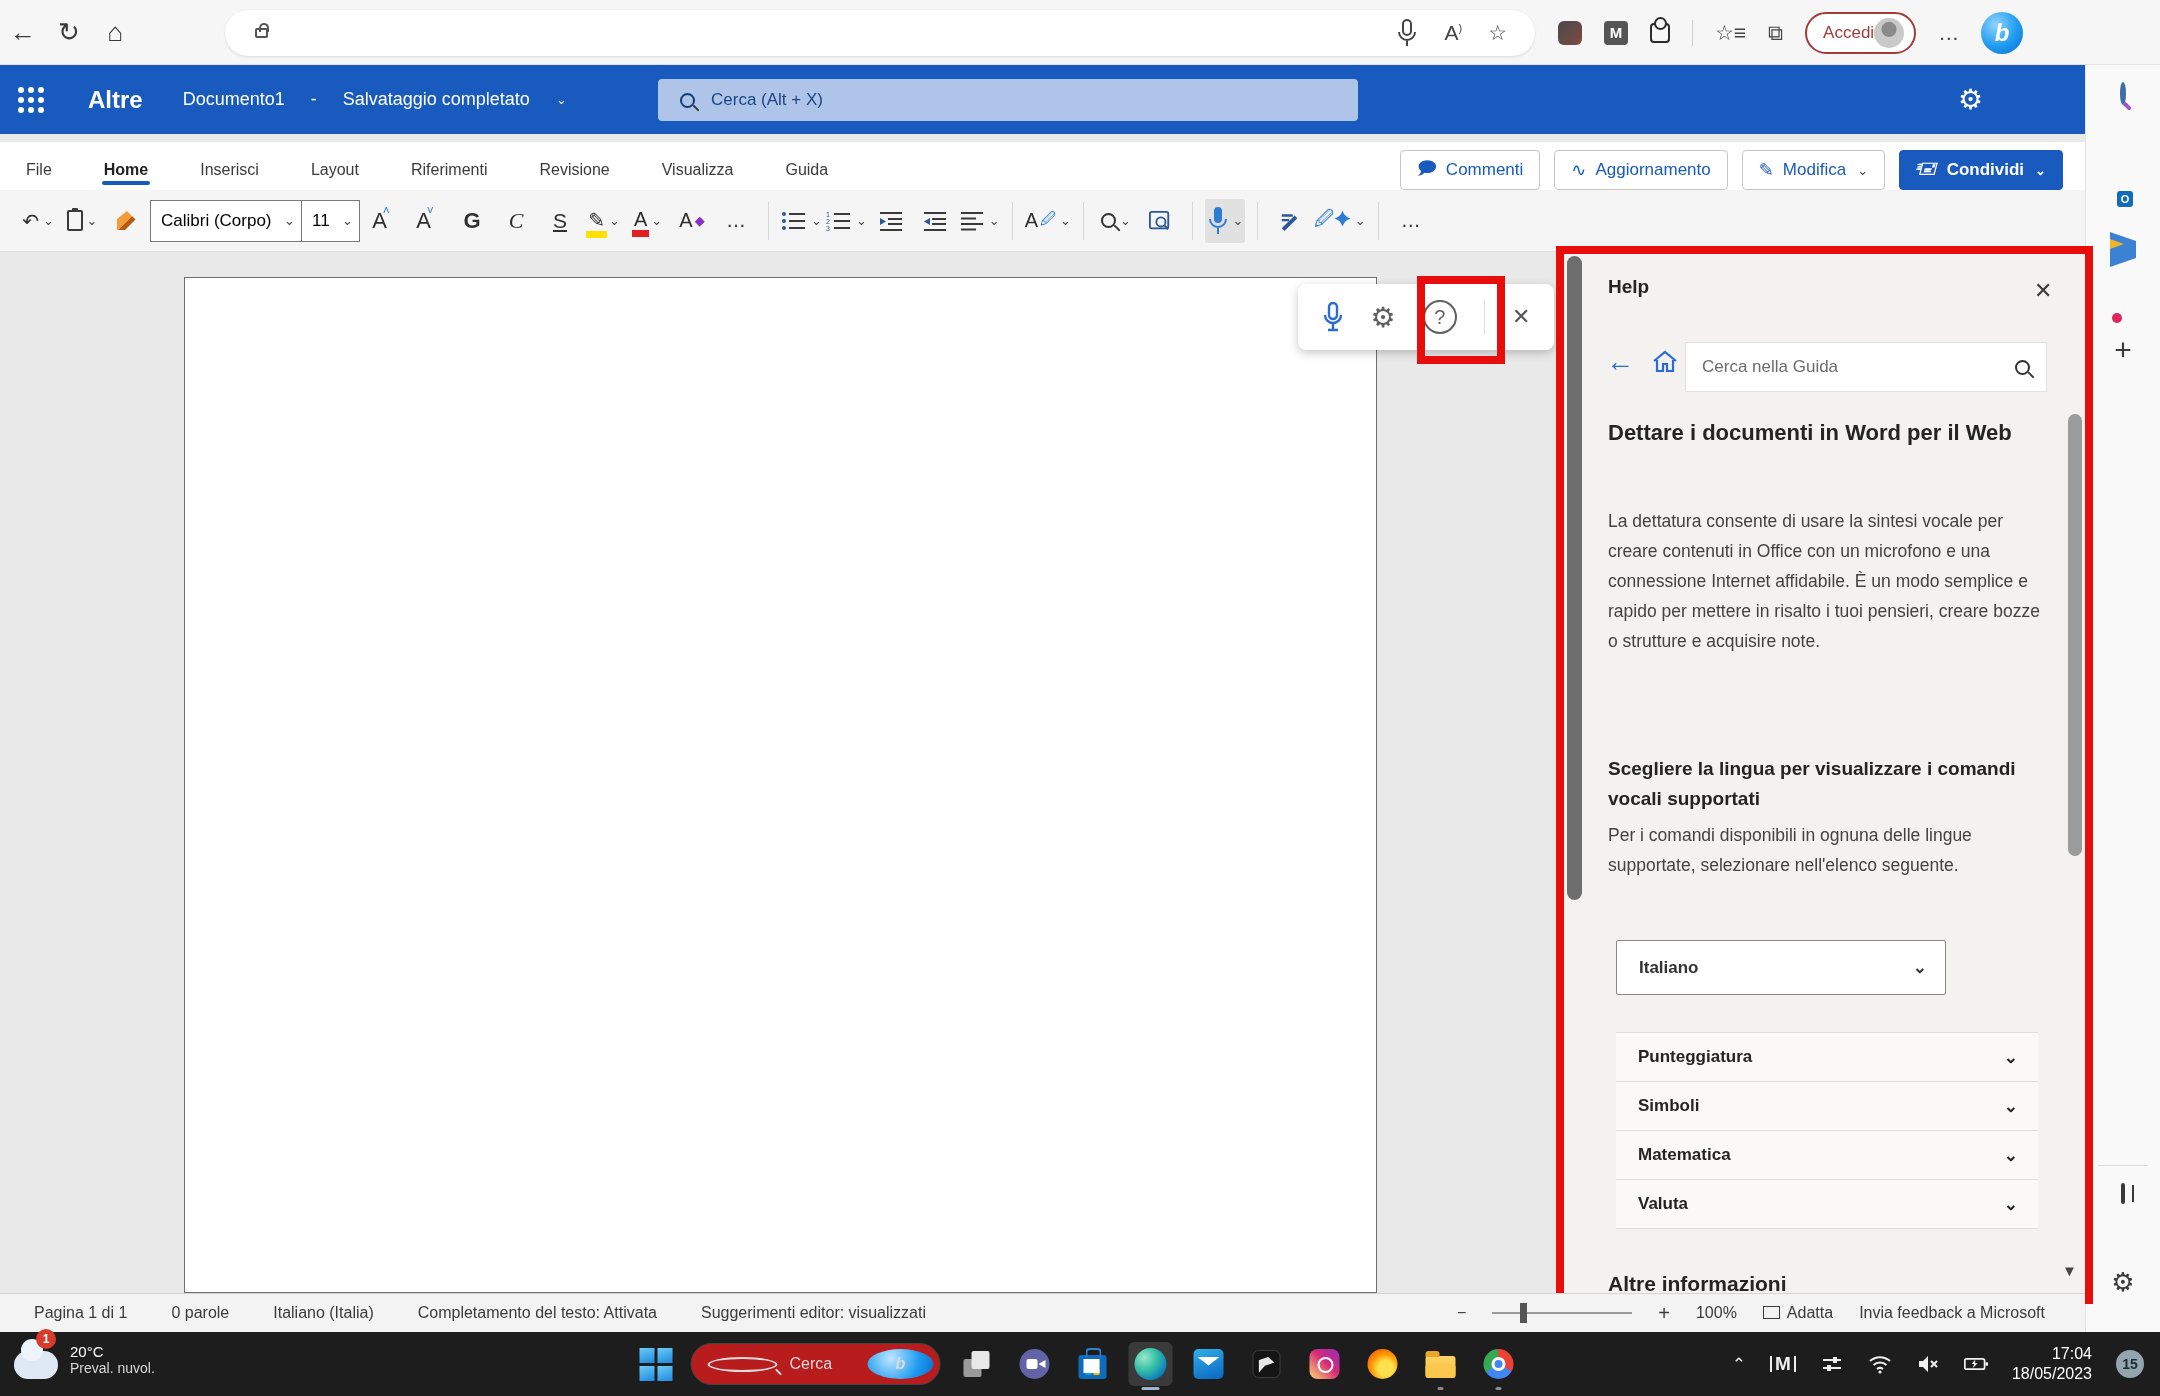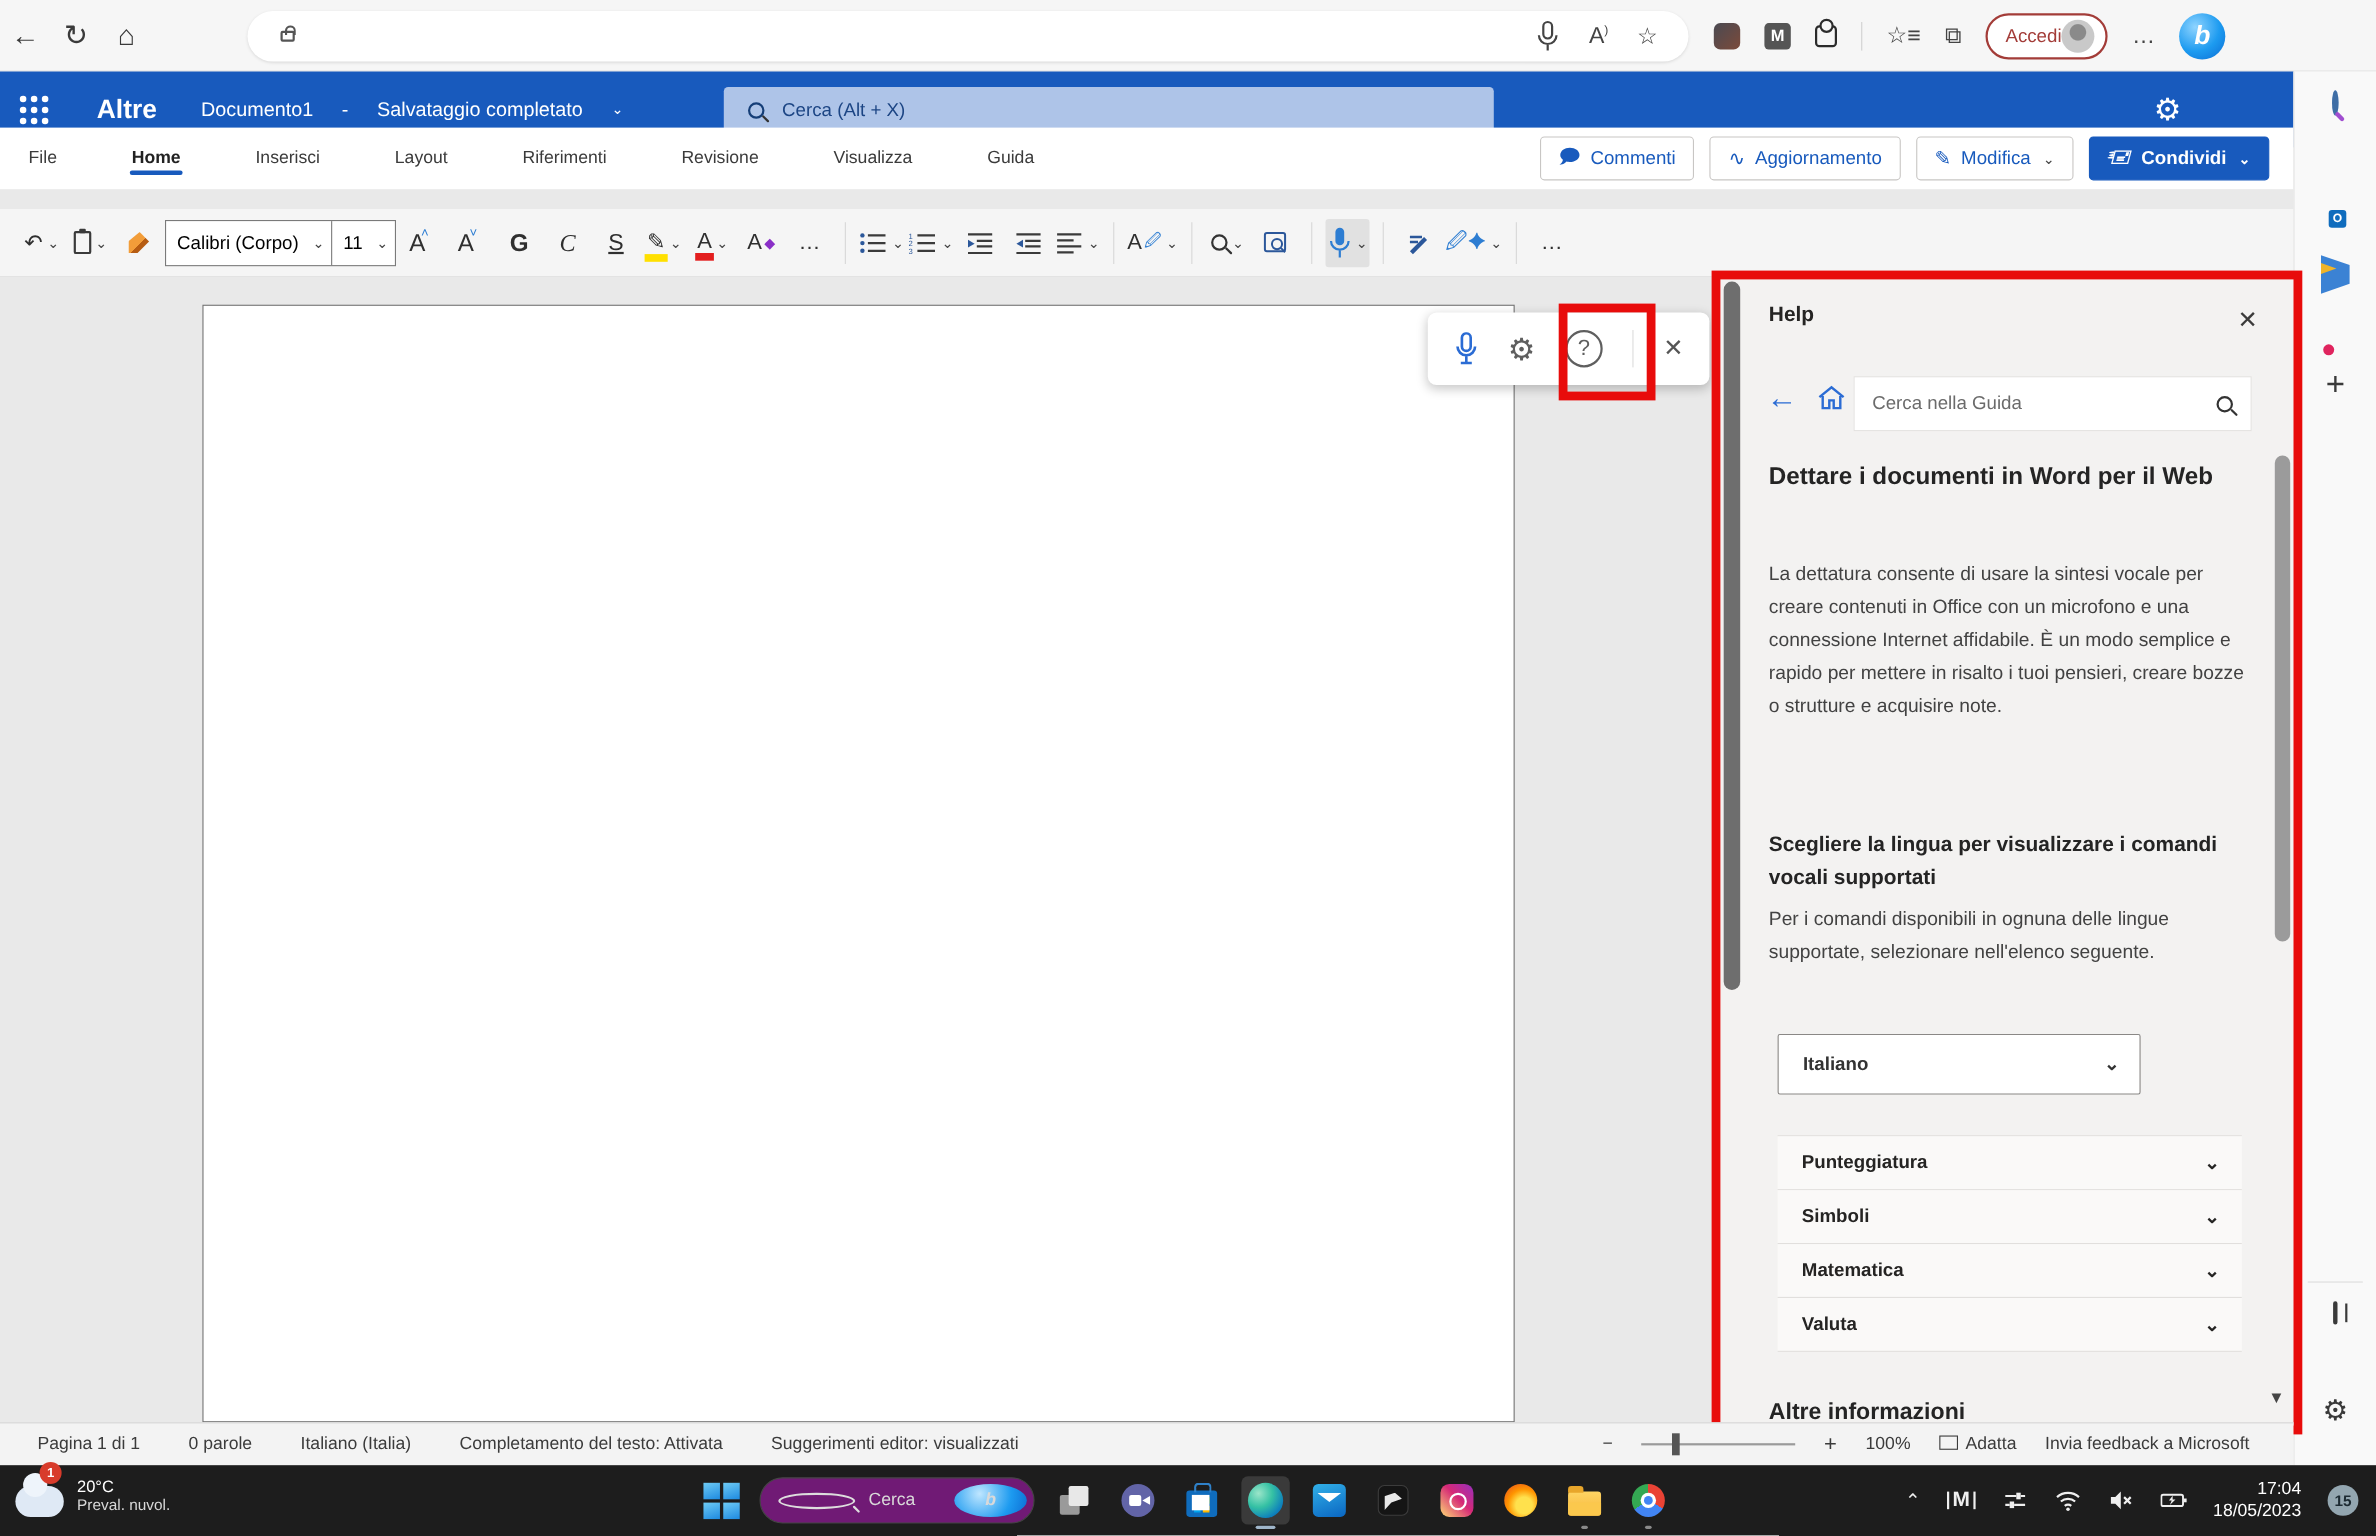--- a/index.html
+++ b/index.html
@@ -34,21 +34,21 @@
   .app-name { font-size:24px; font-weight:bold; margin:0 40px 0 28px; }
   .doc-title { font-size:18px; display:flex; gap:26px; align-items:center; cursor:pointer; }
   .hdr-search { position:absolute; left:658px; top:14px; width:700px; height:42px; background:#aec4e8; border-radius:4px; display:flex; align-items:center; padding-left:22px; gap:16px; cursor:text; }
   .hdr-search .mag { border-color:#153e77; }
   .hdr-search span { color:#1c4584; font-size:17px; }
   .hdr-gear { position:absolute; left:1958px; top:18px; font-size:28px; color:#fff; cursor:pointer; }
   .mag { width:15px; height:15px; border:2px solid #333; border-radius:50%; position:relative; display:inline-block; }
   .mag::after { content:""; position:absolute; width:8px; height:2px; background:#333; transform:rotate(45deg); right:-7px; bottom:-3px; border-radius:2px; }
 
   
-  .ribbon-row { position:absolute; left:0; top:116px; width:2085px; height:56px; background:#fff; display:flex; align-items:center;gap:16px; }
+  .ribbon-row { position:absolute; left:0; top:142px; width:2085px; height:56px; background:#fff; display:flex; align-items:center; }
   .rtab { font-size:16px; color:#3b3b3b; margin:0 24px; padding:14px 2px; cursor:pointer; position:relative; }
   .rtab.active { font-weight:bold; color:#185abd; color:#222; }
   .rtab.active::after { content:""; position:absolute; left:0; right:0; bottom:8px; height:4px; border-radius:2px; background:#185abd; }
   .ribbon-actions { position:absolute; right:22px; top:8px; display:flex; gap:14px; align-items:center; }
   .act-btn { display:flex; align-items:center; gap:9px; border:1px solid #c8c6c4; background:#fff; border-radius:4px; height:40px; padding:0 16px; color:#185abd; font-size:17px; cursor:pointer; }
   .act-btn.primary { background:#185abd; color:#fff; border-color:#185abd; font-weight:bold; }
   .blue-glyph { color:#185abd; font-size:18px; }
 
   
   .toolbar { position:absolute; left:0; top:190px; width:2085px; height:62px; background:#f5f5f5; border-bottom:1px solid #e1e1e1; display:flex; align-items:center; padding-left:18px; gap:4px; }
@@ -144,21 +144,21 @@
   .taskbar { position:absolute; left:0; top:1332px; width:2160px; height:64px; background:#1d1d1d; color:#fff; z-index:40; }
   .weather { position:absolute; left:14px; top:7px; display:flex; gap:12px; align-items:center; cursor:pointer; }
   .cloud { width:44px; height:28px; background:#dfe9f5; border-radius:14px; position:relative; margin-top:12px; }
   .cloud::before { content:""; position:absolute; left:7px; top:-12px; width:22px; height:22px; background:#eef4fb; border-radius:50%; }
   .wbadge { position:absolute; left:22px; top:-22px; width:20px; height:20px; border-radius:50%; background:#d83b2b; color:#fff; font-size:12px; font-weight:bold; text-align:center; line-height:20px; }
   .wtxt1 { font-size:15px; }
   .wtxt2 { font-size:14px; color:#d8d8d8; }
   .tb-center { position:absolute; left:50%; top:0; transform:translateX(-50%); height:64px; display:flex; align-items:center; gap:14px; }
   .win-logo { display:grid; grid-template-columns:15px 15px; grid-gap:3px; cursor:pointer; margin-right:4px; }
   .win-logo i { width:15px; height:15px; background:linear-gradient(160deg,#6ecbf5,#1e8ae0); }
-  .tb-search { width:250px; height:42px; background:#701a75; border:1px solid #454545; border-radius:21px; display:flex; align-items:center; padding:0 6px 0 16px; gap:12px; cursor:pointer; }
+  .tb-search { width:250px; height:42px; background:#b91c1c; border:1px solid #454545; border-radius:21px; display:flex; align-items:center; padding:0 6px 0 16px; gap:12px; cursor:pointer; }
   .tb-search .mag { border-color:#ddd; } .tb-search .mag::after{ background:#ddd; }
   .tb-search span { color:#d9d9d9; font-size:16px; flex:1; }
   .tb-bing { width:30px; height:30px; border-radius:50%; background:radial-gradient(circle at 35% 30%, #bfe6ff, #1d9bf0 60%, #0b6bd3); color:#fff; font-style:italic; font-weight:bold; text-align:center; line-height:30px; font-size:17px; }
   .tb-ico { width:44px; height:44px; border-radius:6px; display:flex; align-items:center; justify-content:center; cursor:pointer; position:relative; }
   .tb-ico.active { background:#3a3a3a; }
   .tb-ico.active::after { content:""; position:absolute; bottom:-4px; left:13px; width:18px; height:3px; border-radius:2px; background:#9fb5c9; }
   .tb-ico.open::after { content:""; position:absolute; bottom:-4px; left:19px; width:6px; height:3px; border-radius:2px; background:#8a8a8a; }
   .tv-ico { width:26px; height:26px; position:relative; }
   .tv-ico i { position:absolute; width:18px; height:18px; background:#e8e8e8; border-radius:2px; }
   .tv-ico i:first-child { left:0; bottom:0; background:#9a9a9a; }

